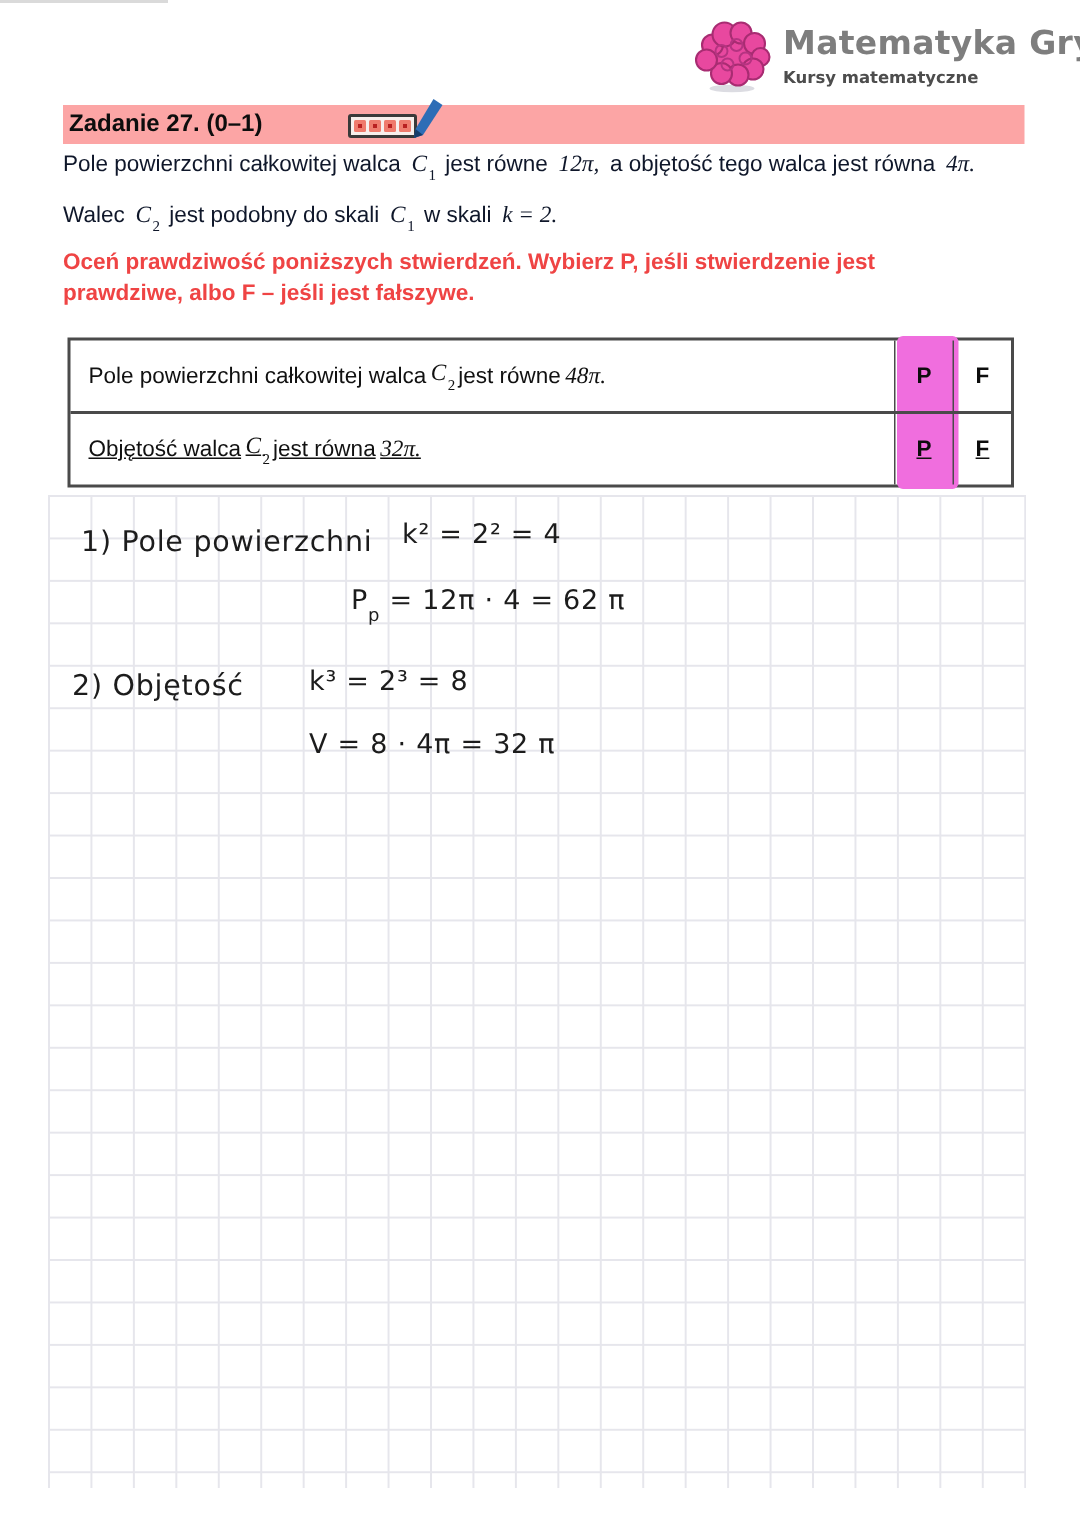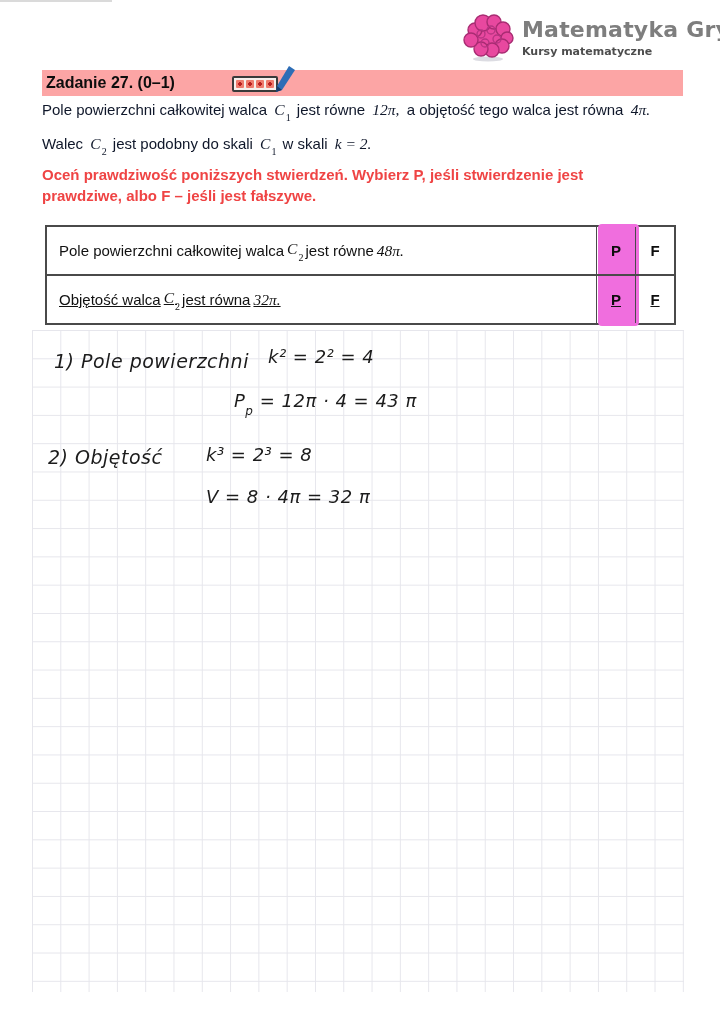--- a/index.html
+++ b/index.html
@@ -85,21 +85,21 @@
   
   .grid-area {
     position:absolute; left:32px; top:330px; width:652px; height:662px;
     background-image:
       linear-gradient(to right, #e6e6ec 1px, transparent 1px),
       linear-gradient(to bottom, #e6e6ec 1px, transparent 1px);
     background-size:28.3px 28.3px;
   }
   .hand {
     position:absolute;
-    font-family:"DejaVu Sans", sans-serif; font-style:italic;
+    font-family:"DejaVu Sans", sans-serif; 
     color:#1c1c1c; white-space:nowrap; letter-spacing:0.5px;
   }
   .hand sub { font-size:12px; position:relative; top:3px; }
   .hw-label { font-size:19px; }
   .hw-math  { font-size:18px; }
 </style>
 </head>
 <body>
 
 <div class="page">
@@ -195,21 +195,21 @@
       <div class="cell-choice">P</div>
       <div class="cell-choice">F</div>
     </div>
   </div>
 
   <div class="grid-area">
     <div class="hand hw-label" style="left:22px; top:20px;">1) Pole powierzchni</div>
     <div class="hand hw-math" style="left:236px; top:16px;">k² =  2² =  4</div>
     <div class="hand hw-math" style="left:202px; top:60px;">
       <span>P</span><sub>p</sub>
-      <span>= 12π · 4 =  43 π</span>
+      <span>= 12π · 4 =  62 π</span>
     </div>
 
     <div class="hand hw-label" style="left:16px; top:116px;">2) Objętość</div>
     <div class="hand hw-math" style="left:174px; top:114px;">k³ = 2³ = 8</div>
     <div class="hand hw-math" style="left:174px; top:156px;">V =  8 · 4π  =  32 π</div>
   </div>
 
 </div>
 
 </body></html>

